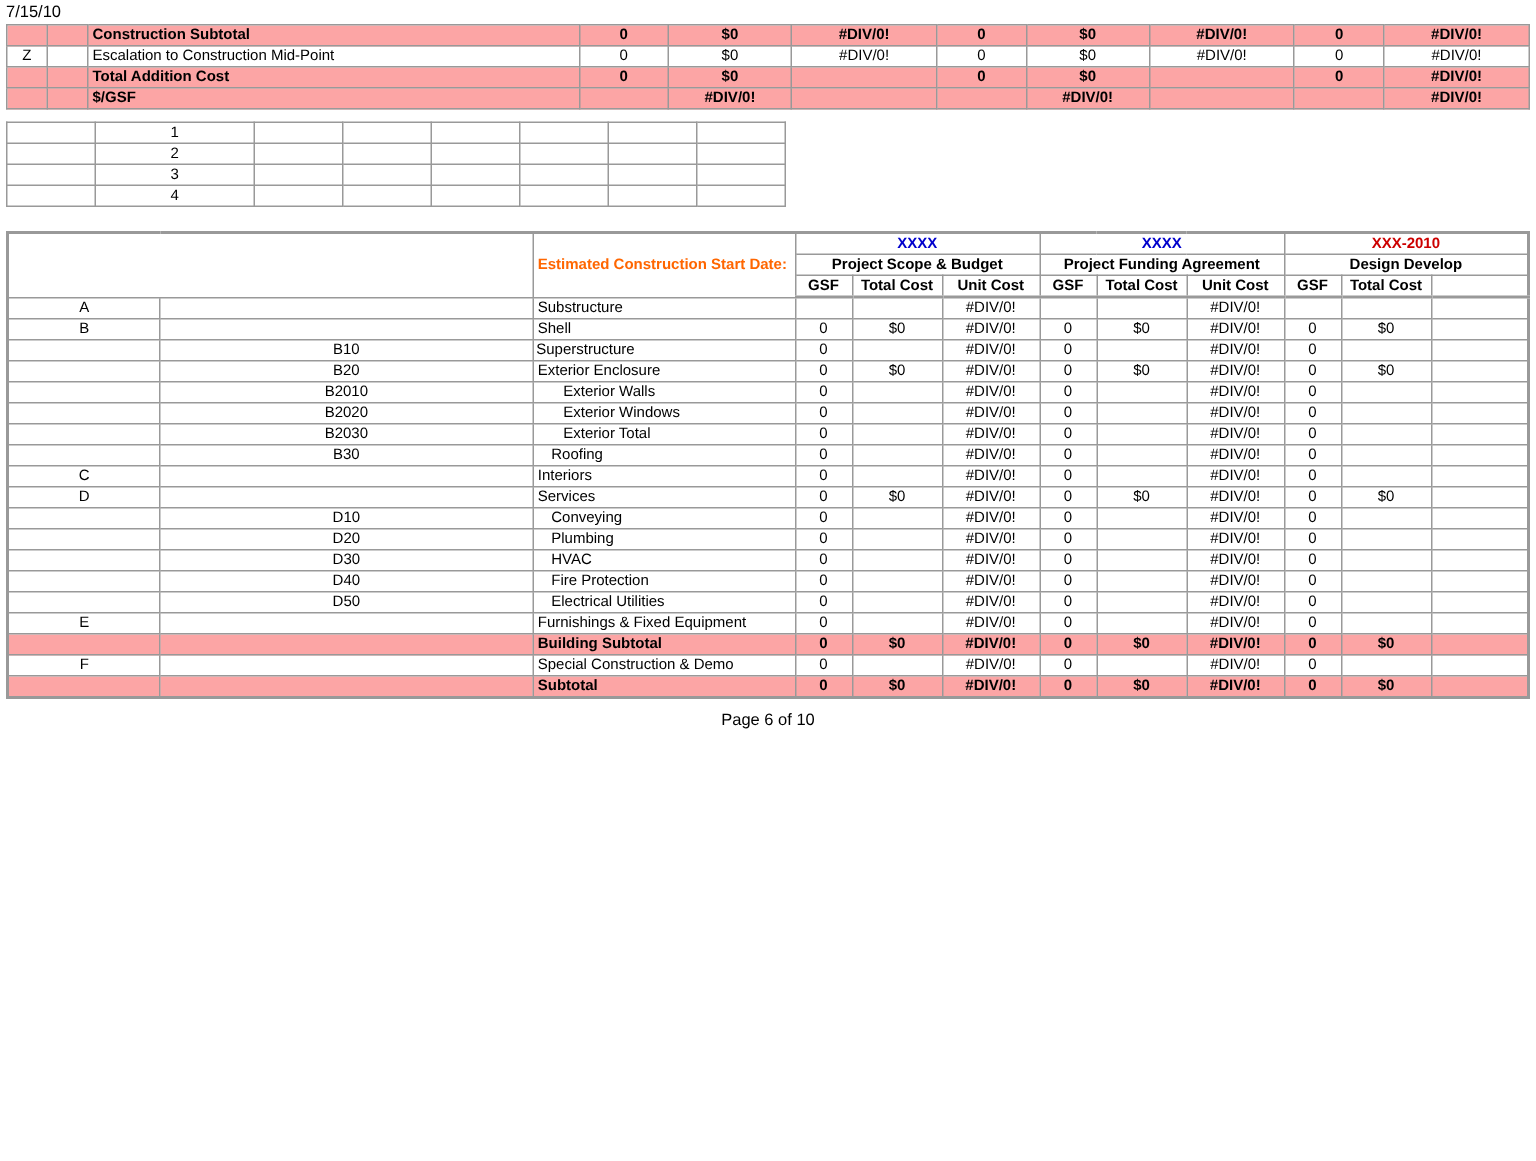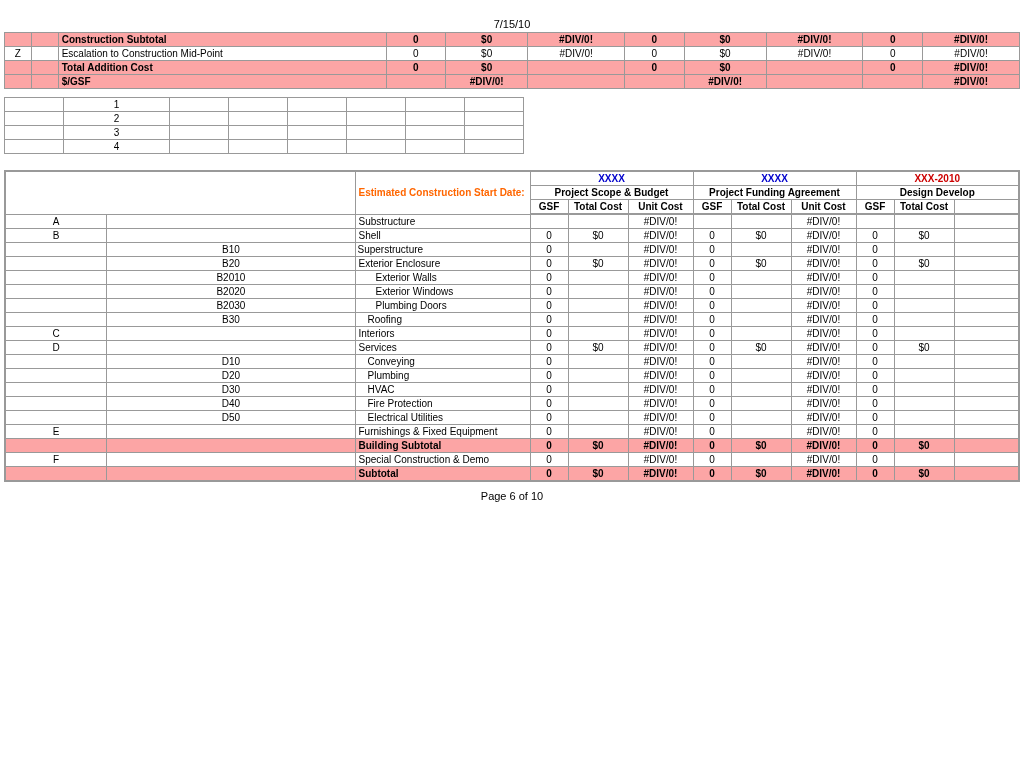--- a/index.html
+++ b/index.html
@@ -6,24 +6,23 @@
     body {
       font-family: Arial, sans-serif;
       font-size: 11px;
       background: #fff;
       color: #000;
       width: 1024px;
       min-height: 774px;
       position: relative;
     }
     .page-date {
-      text-align: center;
-      padding: 2px 24px;
+      text-align: left;
+      padding: 2px 4px;
       font-size: 11px;
-      margin-top: 16px;
     }
     table {
       border-collapse: collapse;
       width: 100%;
     }
     td, th {
       border: 1px solid #999;
       padding: 1px 3px;
       font-size: 10px;
     }
@@ -280,21 +279,21 @@
         <td class="center"></td>
         <td class="center">#DIV/0!</td>
         <td class="center">0</td>
         <td class="center"></td>
         <td class="center"></td>
       </tr>
 
       <tr>
         <td></td>
         <td class="center">B2030</td>
-        <td style="padding-left: 20px;">Plumbing Doors</td>
+        <td style="padding-left: 20px;">Exterior Total</td>
         <td class="center">0</td>
         <td class="center"></td>
         <td class="center">#DIV/0!</td>
         <td class="center">0</td>
         <td class="center"></td>
         <td class="center">#DIV/0!</td>
         <td class="center">0</td>
         <td class="center"></td>
         <td class="center"></td>
       </tr>

